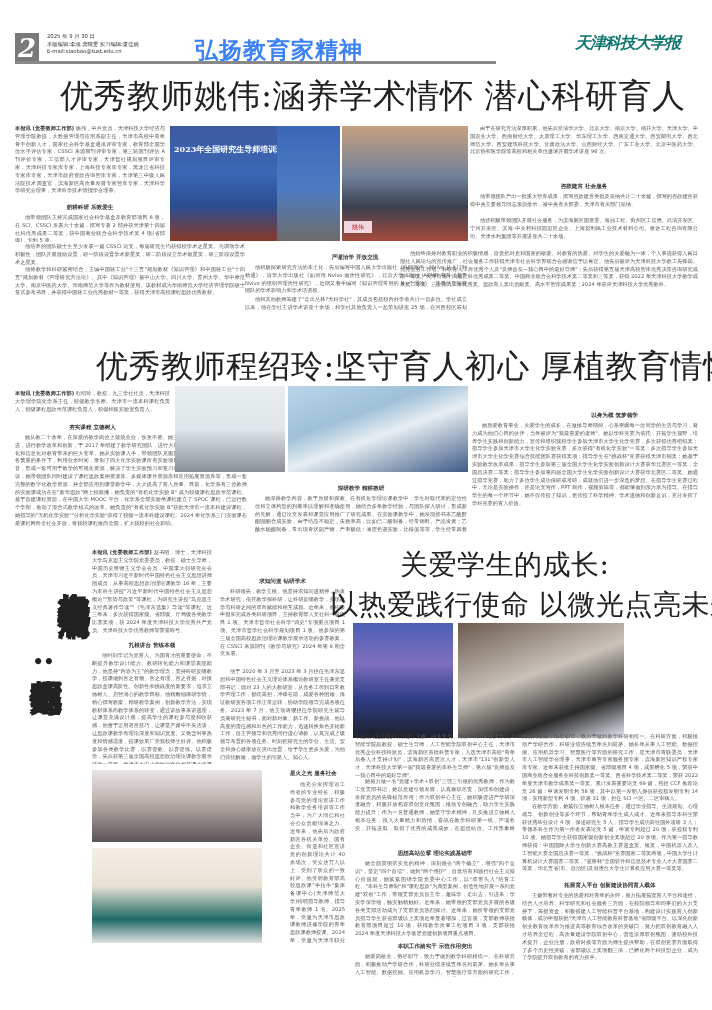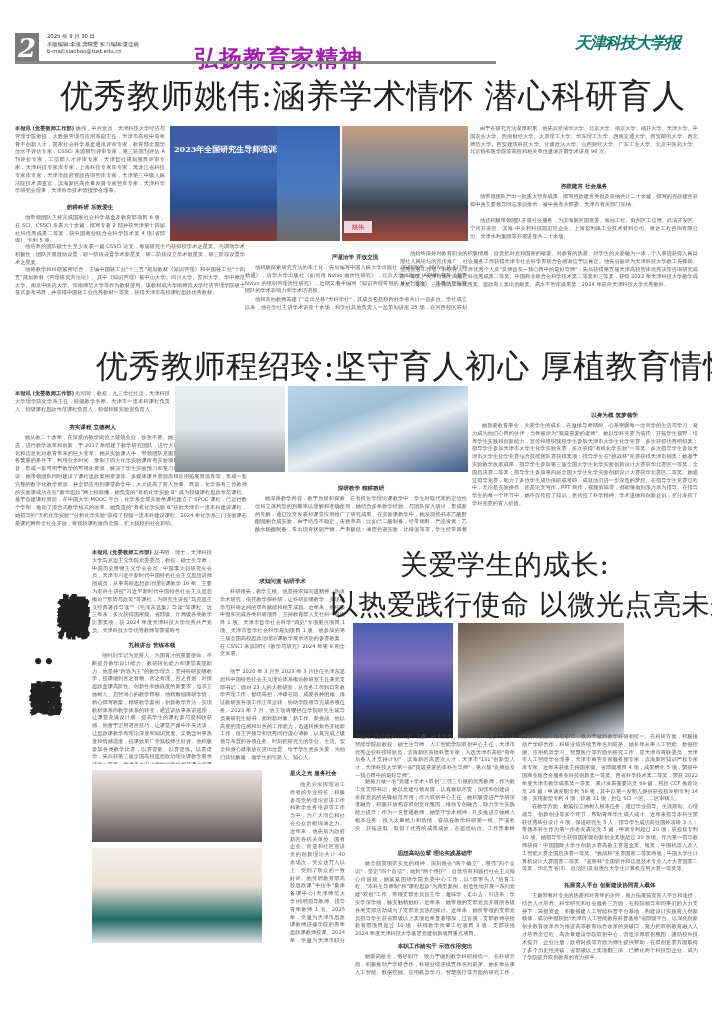--- a/index.html
+++ b/index.html
@@ -4,21 +4,21 @@
 <style>
   * { box-sizing: border-box; margin: 0; padding: 0; }
   html, body { width: 712px; height: 1010px; background: #ffffff; overflow: hidden; }
   body { position: relative; font-family: "DejaVu Serif", "Liberation Serif", serif; color: #333; }
 
   
   .masthead { position: absolute; left: 15px; top: 27px; width: 481px; height: 36px; }
   .page-num { position: absolute; left: 0; top: 6px; width: 24px; height: 30px; background: #7a7a7a; color: #fff;
     font-family: "DejaVu Serif", serif; font-weight: bold; font-style: italic; font-size: 26px; line-height: 30px; text-align: center; }
   .meta { position: absolute; left: 32px; top: 6px; font-family: "DejaVu Sans", sans-serif; font-size: 5.3px; line-height: 7.6px; color: #333; white-space: nowrap; }
-  .section-title { position: absolute; left: 180px; top: 16px; font-family: "DejaVu Serif", serif; font-weight: bold; font-size: 23px; color: #a21caf; letter-spacing: 1px; white-space: nowrap; }
+  .section-title { position: absolute; left: 180px; top: 8px; font-family: "DejaVu Serif", serif; font-weight: bold; font-size: 23px; color: #3b82f6; letter-spacing: 1px; white-space: nowrap; }
   .paper-name { position: absolute; left: 560px; top: 6px; font-family: Liberation Serif, serif; font-weight: bold; font-style: italic; font-size: 16px; color: #0f766e; white-space: nowrap; letter-spacing: -1px; }
   .rule { position: absolute; left: 15px; top: 61px; width: 481px; height: 3px; background: #888; }
 
   
   .headline { position: absolute; font-family: "DejaVu Serif", serif; font-weight: normal; color: #222; white-space: nowrap; letter-spacing: 0.5px; }
   .h1 { left: 60px; top: 74px; font-size: 33px; }
   .h2 { left: 96px; top: 345px; font-size: 32px; }
   .h3a { left: 400px; top: 546px; font-size: 28px; }
   .h3b { left: 330px; top: 586px; font-size: 28px; }
 

